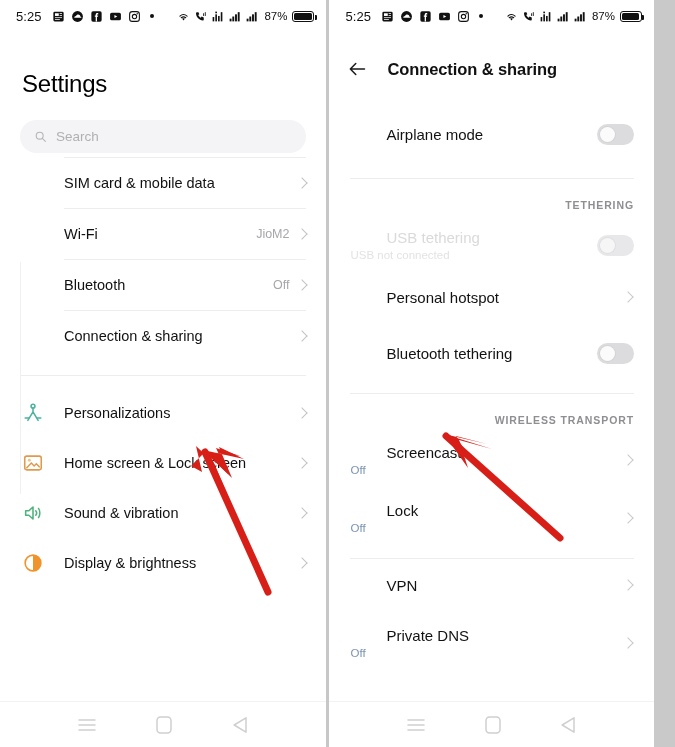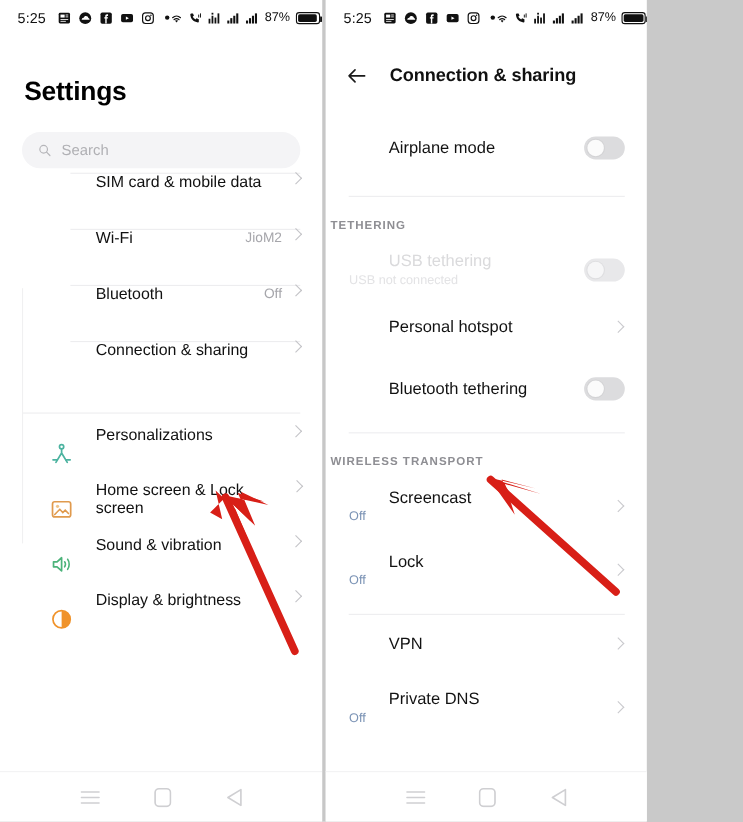--- a/index.html
+++ b/index.html
@@ -2,21 +2,21 @@
 <html><head>
 <meta charset="utf-8">
 <style>
   * { box-sizing: border-box; margin: 0; padding: 0; }
   html, body {
     width: 675px; height: 747px;
     background: #c9c9c9;
     font-family: "Liberation Sans", sans-serif;
     overflow: hidden;
   }
-  .stage { position: relative; width: 588px; height: 747px; display: flex; background:#c9c9c9; }
+  .stage { position: relative; width: 654px; height: 747px; display: flex; background:#c9c9c9; }
 
   .phone {
     position: relative;
     width: 337px; height: 747px;
     background: #ffffff;
     overflow: hidden;
   }
   .phone.right { width: 338px; border-left: 3px solid #c7c7c7; }
 
   
@@ -37,21 +37,21 @@
     position: relative; margin-left: 1px;
   }
   .sb-batt::after {
     content:""; position:absolute; right:-3.2px; top:3px; width:2px; height:5px;
     background:#111; border-radius:0 1px 1px 0;
   }
   .sb-batt i { position:absolute; left:1px; top:1px; bottom:1px; width:87%; background:#111; border-radius:1.5px; display:block; }
 
   
   .settings-title {
-    font-size: 24px; font-weight: bold; color:#000;
+    font-size: 24px; font-weight: normal; color:#000;
     padding: 38px 0 0 22px; letter-spacing: -0.2px;
   }
   .search-box {
     margin: 22px 20px 0 20px; height: 33px; background:#f4f4f6; border-radius: 17px;
     display:flex; align-items:center; padding: 0 14px; gap: 9px;
   }
   .search-box .ph { color:#b0b0b4; font-size: 13.5px; }
   .search-ico svg { width:13px; height:13px; display:block; }
 
   .signin-row {
@@ -74,22 +74,22 @@
   .signin-text .t2 { font-size: 11.5px; color:#8d8d92; margin-top: 4px; }
   .chev {
     margin-left:auto; width: 8px; height: 8px;
     border-right: 1.6px solid #c3c3c7; border-top: 1.6px solid #c3c3c7;
     transform: rotate(45deg);
   }
   .hr { height:1px; background:#ededef; margin-left: 64px; margin-right: 20px; }
   .hr.full { margin-left: 20px; }
 
   .lrow {
-    position:relative; display:flex; align-items:flex-start;
-    height: 50px; padding: 0 20px 0 64px; margin-left: 23px;
+    position:relative; display:flex; align-items:center;
+    height: 50px; padding: 0 20px 0 64px;
   }
   .lrow .ico {
     position:absolute; left: 22px; top:50%; transform: translateY(-50%);
     width: 22px; height: 22px;
   }
   .lrow .ico svg { width:22px; height:22px; display:block; }
   .lrow .label { font-size: 14.5px; color:#111; }
   .lrow .val { margin-left:auto; font-size: 12.5px; color:#a6a6ab; margin-right: 9px; }
   .lrow .chev { margin-left:auto; }
   .lrow .val + .chev { margin-left: 0; }
@@ -117,20 +117,21 @@
     position:absolute; left: 3px; top: 3px; width: 15px; height: 15px;
     border-radius:50%; background:#fbfbfb; display:block;
     box-shadow: 0 0 0 1px rgba(0,0,0,.04);
   }
   .toggle.off-dim { background:#e8e8ea; }
   .toggle.off-dim i { background:#f6f6f7; }
   .rhr { height:1px; background:#ededef; margin: 0 20px 0 21px; }
   .sect {
     font-size: 10.5px; letter-spacing: .9px; color:#8e8e93; font-weight: bold;
     padding: 20px 20px 8px 4px;
+    text-align: right;
   }
   .rchev {
     width: 8px; height: 8px;
     border-right: 1.6px solid #c9c9cd; border-top: 1.6px solid #c9c9cd;
     transform: rotate(45deg); margin-right: 2px;
   }
 
   
   .navbar {
     position:absolute; bottom: 0; left:0; right:0; height: 46px;

